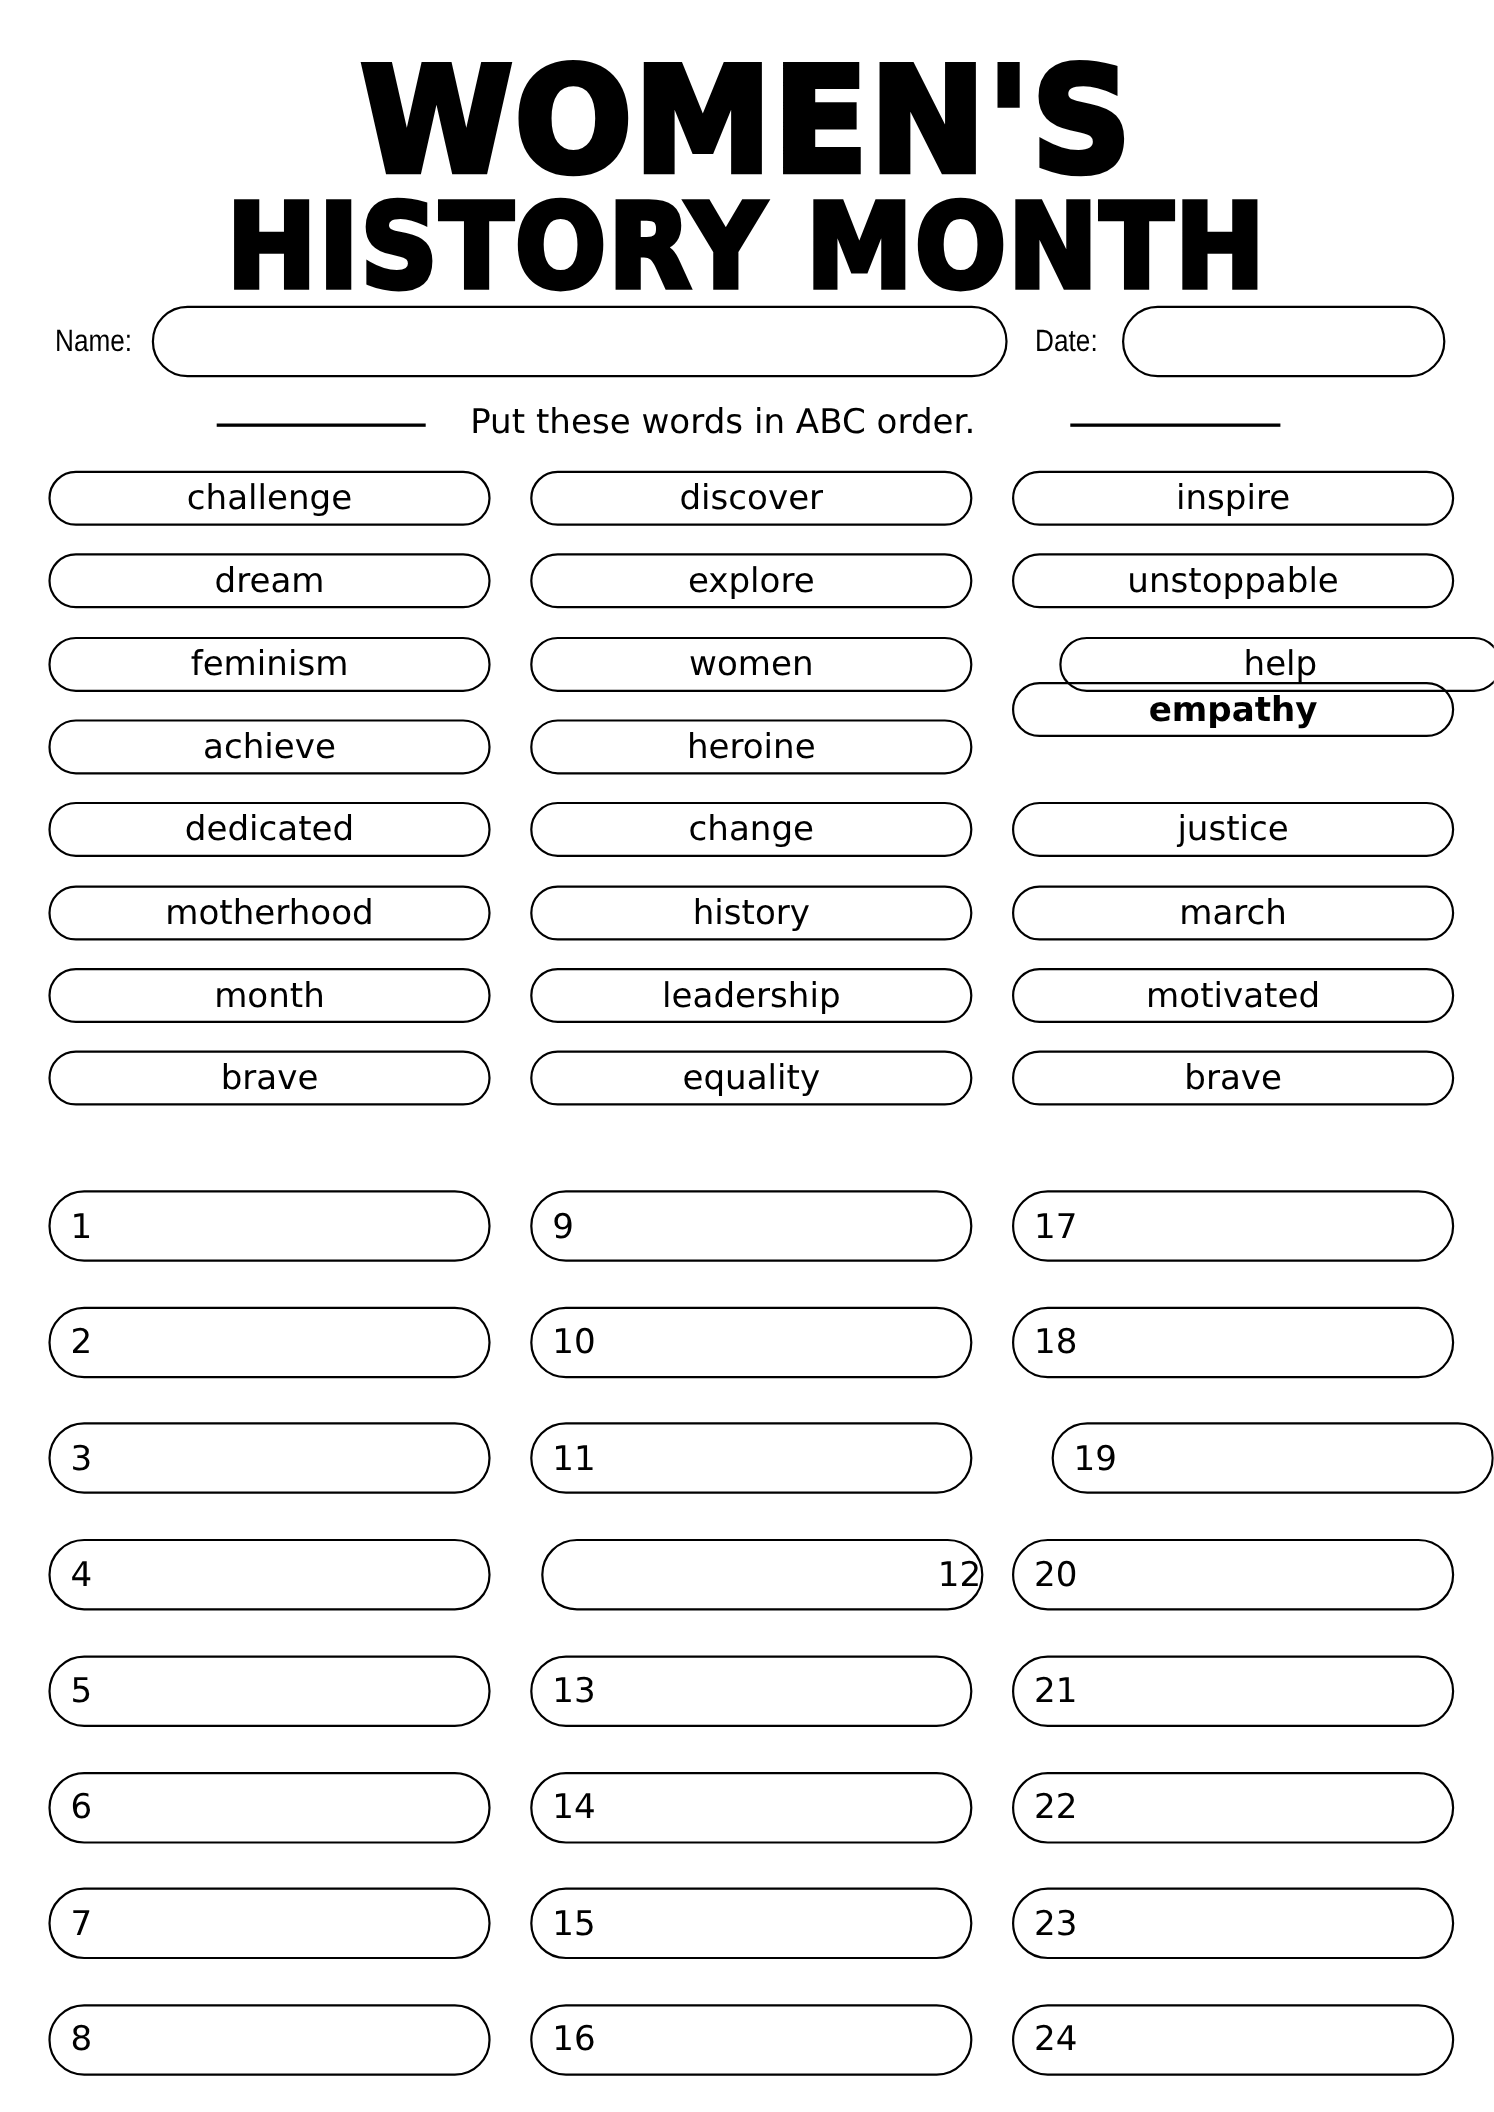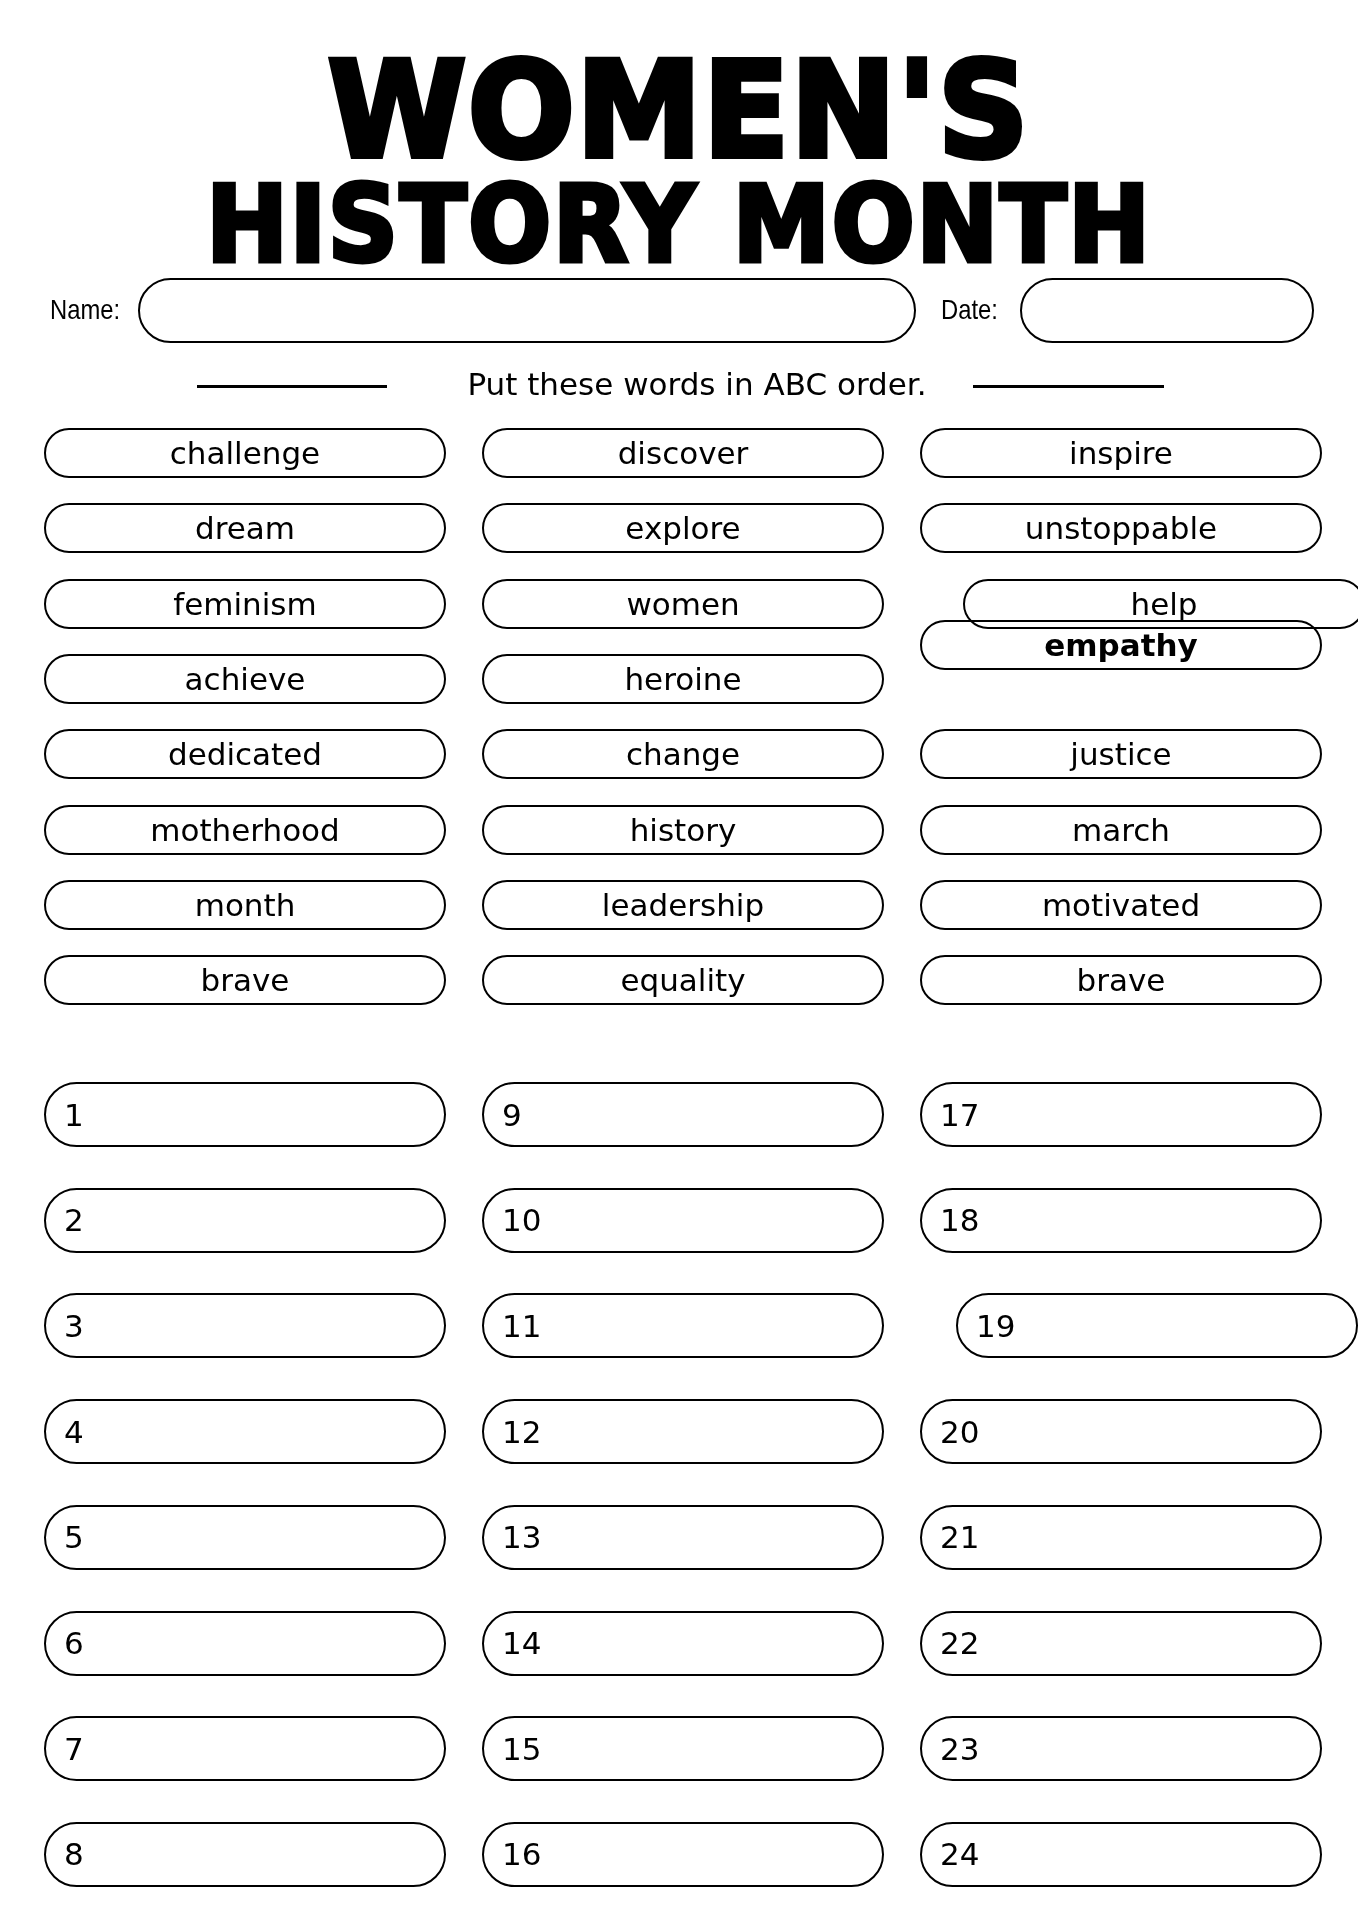--- a/index.html
+++ b/index.html
@@ -6,21 +6,21 @@
   body { width: 1358px; height: 1920px; position: relative; overflow: hidden;
          font-family: "DejaVu Sans", sans-serif; color: #000; }
   .title { position: absolute; left: 0; width: 1358px; text-align: center;
            font-family: "DejaVu Sans", sans-serif; font-weight: 900; color: #000;
            letter-spacing: 2px; line-height: 1; transform-origin: center top; }
   .title.l1 { top: 44px; font-size: 132px; transform: scaleX(0.95); -webkit-text-stroke: 6px #000; }
   .title.l2 { top: 172px; font-size: 106px; transform: scaleX(0.92); -webkit-text-stroke: 5px #000; }
   .label { position: absolute; font-size: 28px; font-family: "Liberation Sans Narrow", "Liberation Sans", sans-serif; transform: scaleX(0.85); transform-origin: left center; }
   .pill { position: absolute; border: 2.5px solid #000; border-radius: 40px; background: #fff; box-sizing: border-box; }
   .rule { position: absolute; height: 3px; background: #000; }
-  .instruction { position: absolute; top: 366px; left: 0; width: 1314px; text-align: center; font-size: 31px; margin-left: 40px; }
+  .instruction { position: absolute; top: 366px; left: 0; width: 1314px; text-align: center; font-size: 31px; }
   .word { position: absolute; width: 402px; height: 50px; border: 2.5px solid #000; border-radius: 34px; box-sizing: border-box;
           display: flex; align-items: center; justify-content: center; font-size: 31px; }
   .num { position: absolute; width: 402px; height: 65px; border: 2.5px solid #000; border-radius: 34px; box-sizing: border-box;
          display: flex; align-items: center; padding-left: 18px; font-size: 31px; }
   .grid { position: absolute; left: 0; top: 0; }
 </style>
 </head>
 <body>
 
 <div>
@@ -90,21 +90,21 @@
       </div>
       <div class="num" style="left: 482px; top: 1082px;">
         <span>9</span>
       </div>
       <div class="num" style="left: 482px; top: 1187.7px;">
         <span>10</span>
       </div>
       <div class="num" style="left: 482px; top: 1293.4px;">
         <span>11</span>
       </div>
-      <div class="num" style="left: 482px; top: 1399.1px;">
+      <div class="num" style="left: 492px; top: 1399.1px; justify-content: flex-end;">
         <span>12</span>
       </div>
       <div class="num" style="left: 482px; top: 1504.8px;">
         <span>13</span>
       </div>
       <div class="num" style="left: 482px; top: 1610.5px;">
         <span>14</span>
       </div>
       <div class="num" style="left: 482px; top: 1716.2px;">
         <span>15</span>

